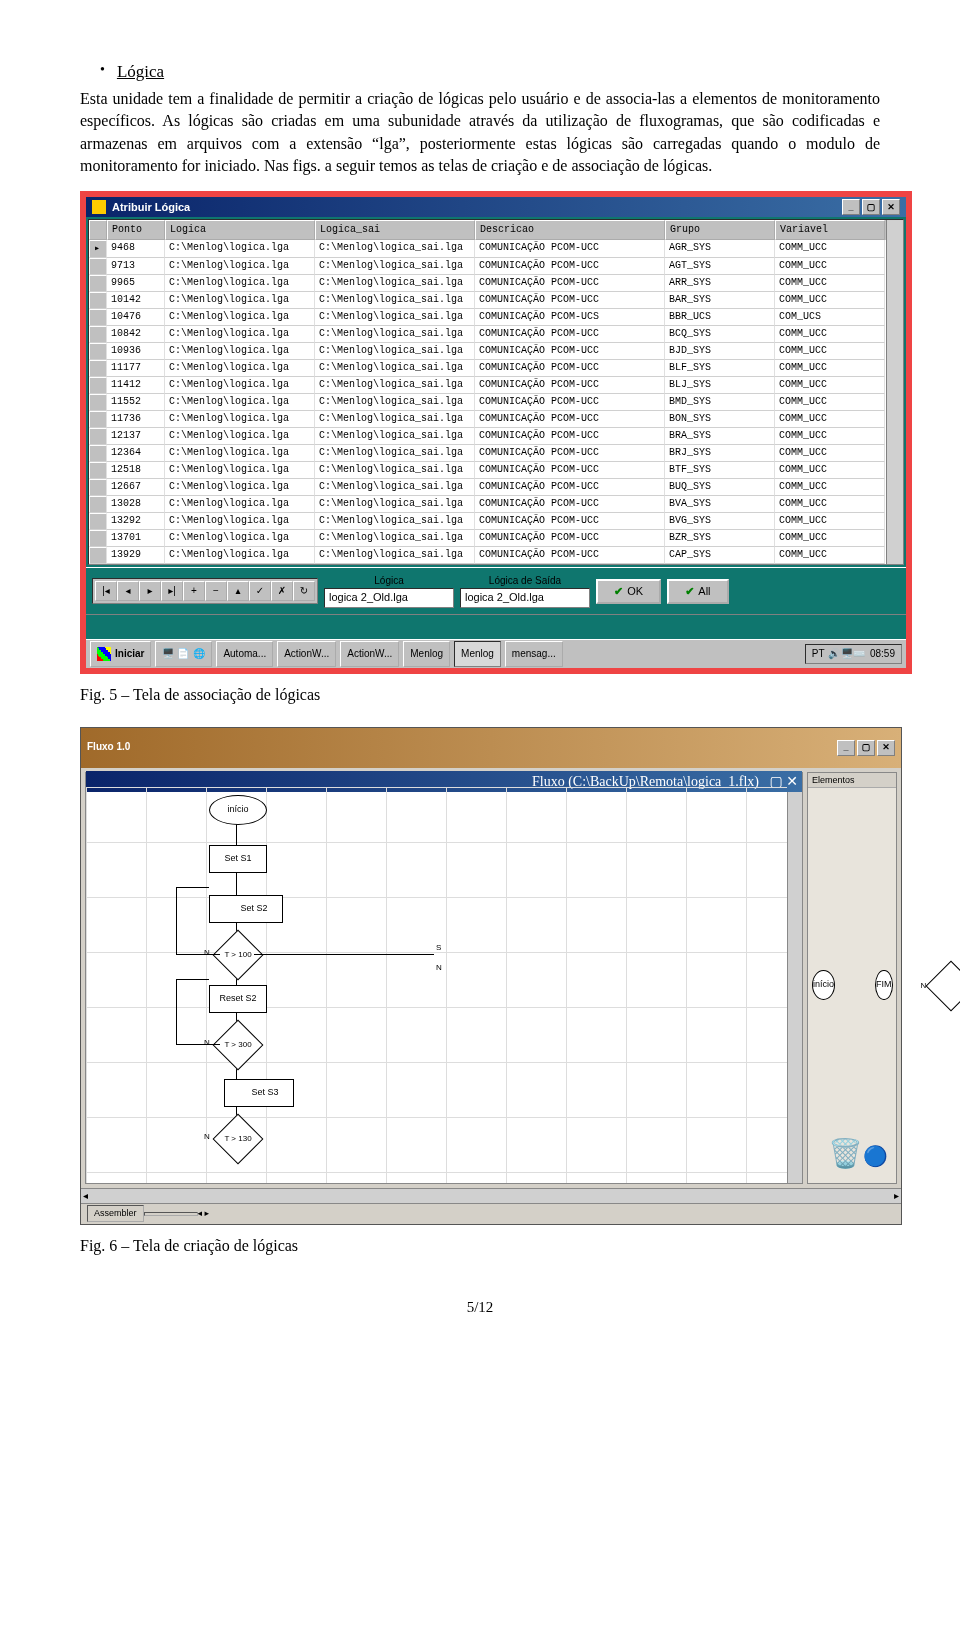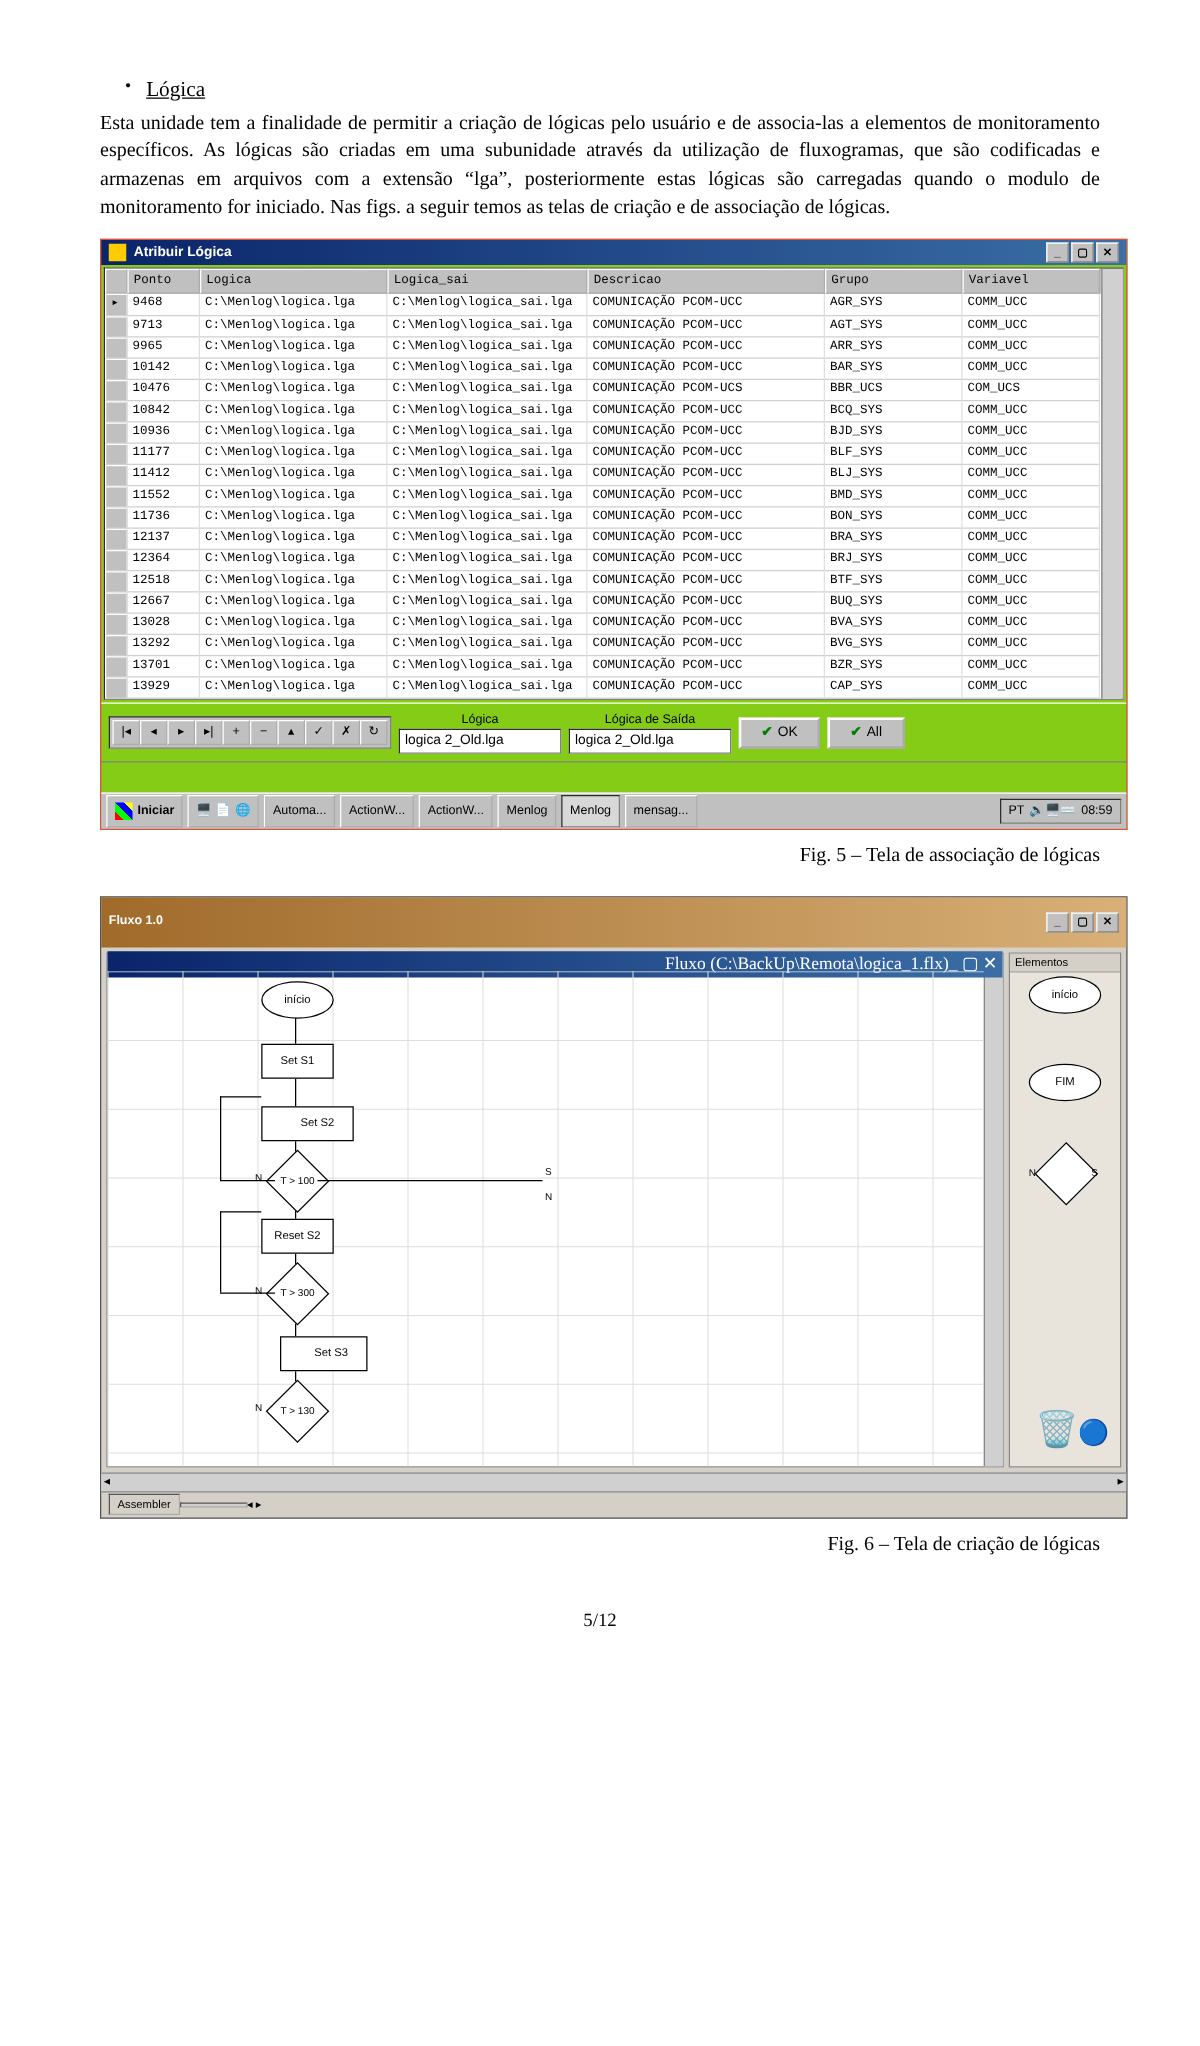--- a/index.html
+++ b/index.html
@@ -27,36 +27,36 @@
   }
   .paragraph {
     text-align: justify;
     margin: 4px 0 14px 0;
   }
   .figure {
     margin: 14px auto;
     display: block;
   }
   .figure-caption {
-    text-align: right;
+    text-align: left;
     font-size: 16px;
     margin: 8px 0 20px 0;
   }
   .page-number {
     text-align: center;
     font-size: 15px;
     margin-top: 40px;
   }
 
   
   .win {
     width: 820px;
     margin: 10px auto;
-    background: #84cc16;
-    border: 1px solid #ef4444;
+    background: #0f766e;
+    border: 6px solid #ef4444;
     font-family: "MS Sans Serif", Tahoma, Arial, sans-serif;
     font-size: 11px;
     color: #000;
   }
   .titlebar {
     background: linear-gradient(to right, #0a246a, #3a6ea5);
     color: #fff;
     padding: 2px 6px;
     display: flex;
     align-items: center;
@@ -341,21 +341,21 @@
     font-size: 8px;
   }
   .elem-panel {
     width: 80px;
     margin: 4px 4px 4px 0;
     border: 1px solid #888;
     background: #e8e4dc;
     padding: 18px 4px 4px;
     position: relative;
     display: flex;
-    flex-direction: column;
+    flex-direction: row;
     gap: 40px;
     align-items: center;
   }
   .elem-panel-title {
     position: absolute;
     top: 0;
     left: 0;
     right: 0;
     font-size: 9px;
     padding: 1px 4px;

